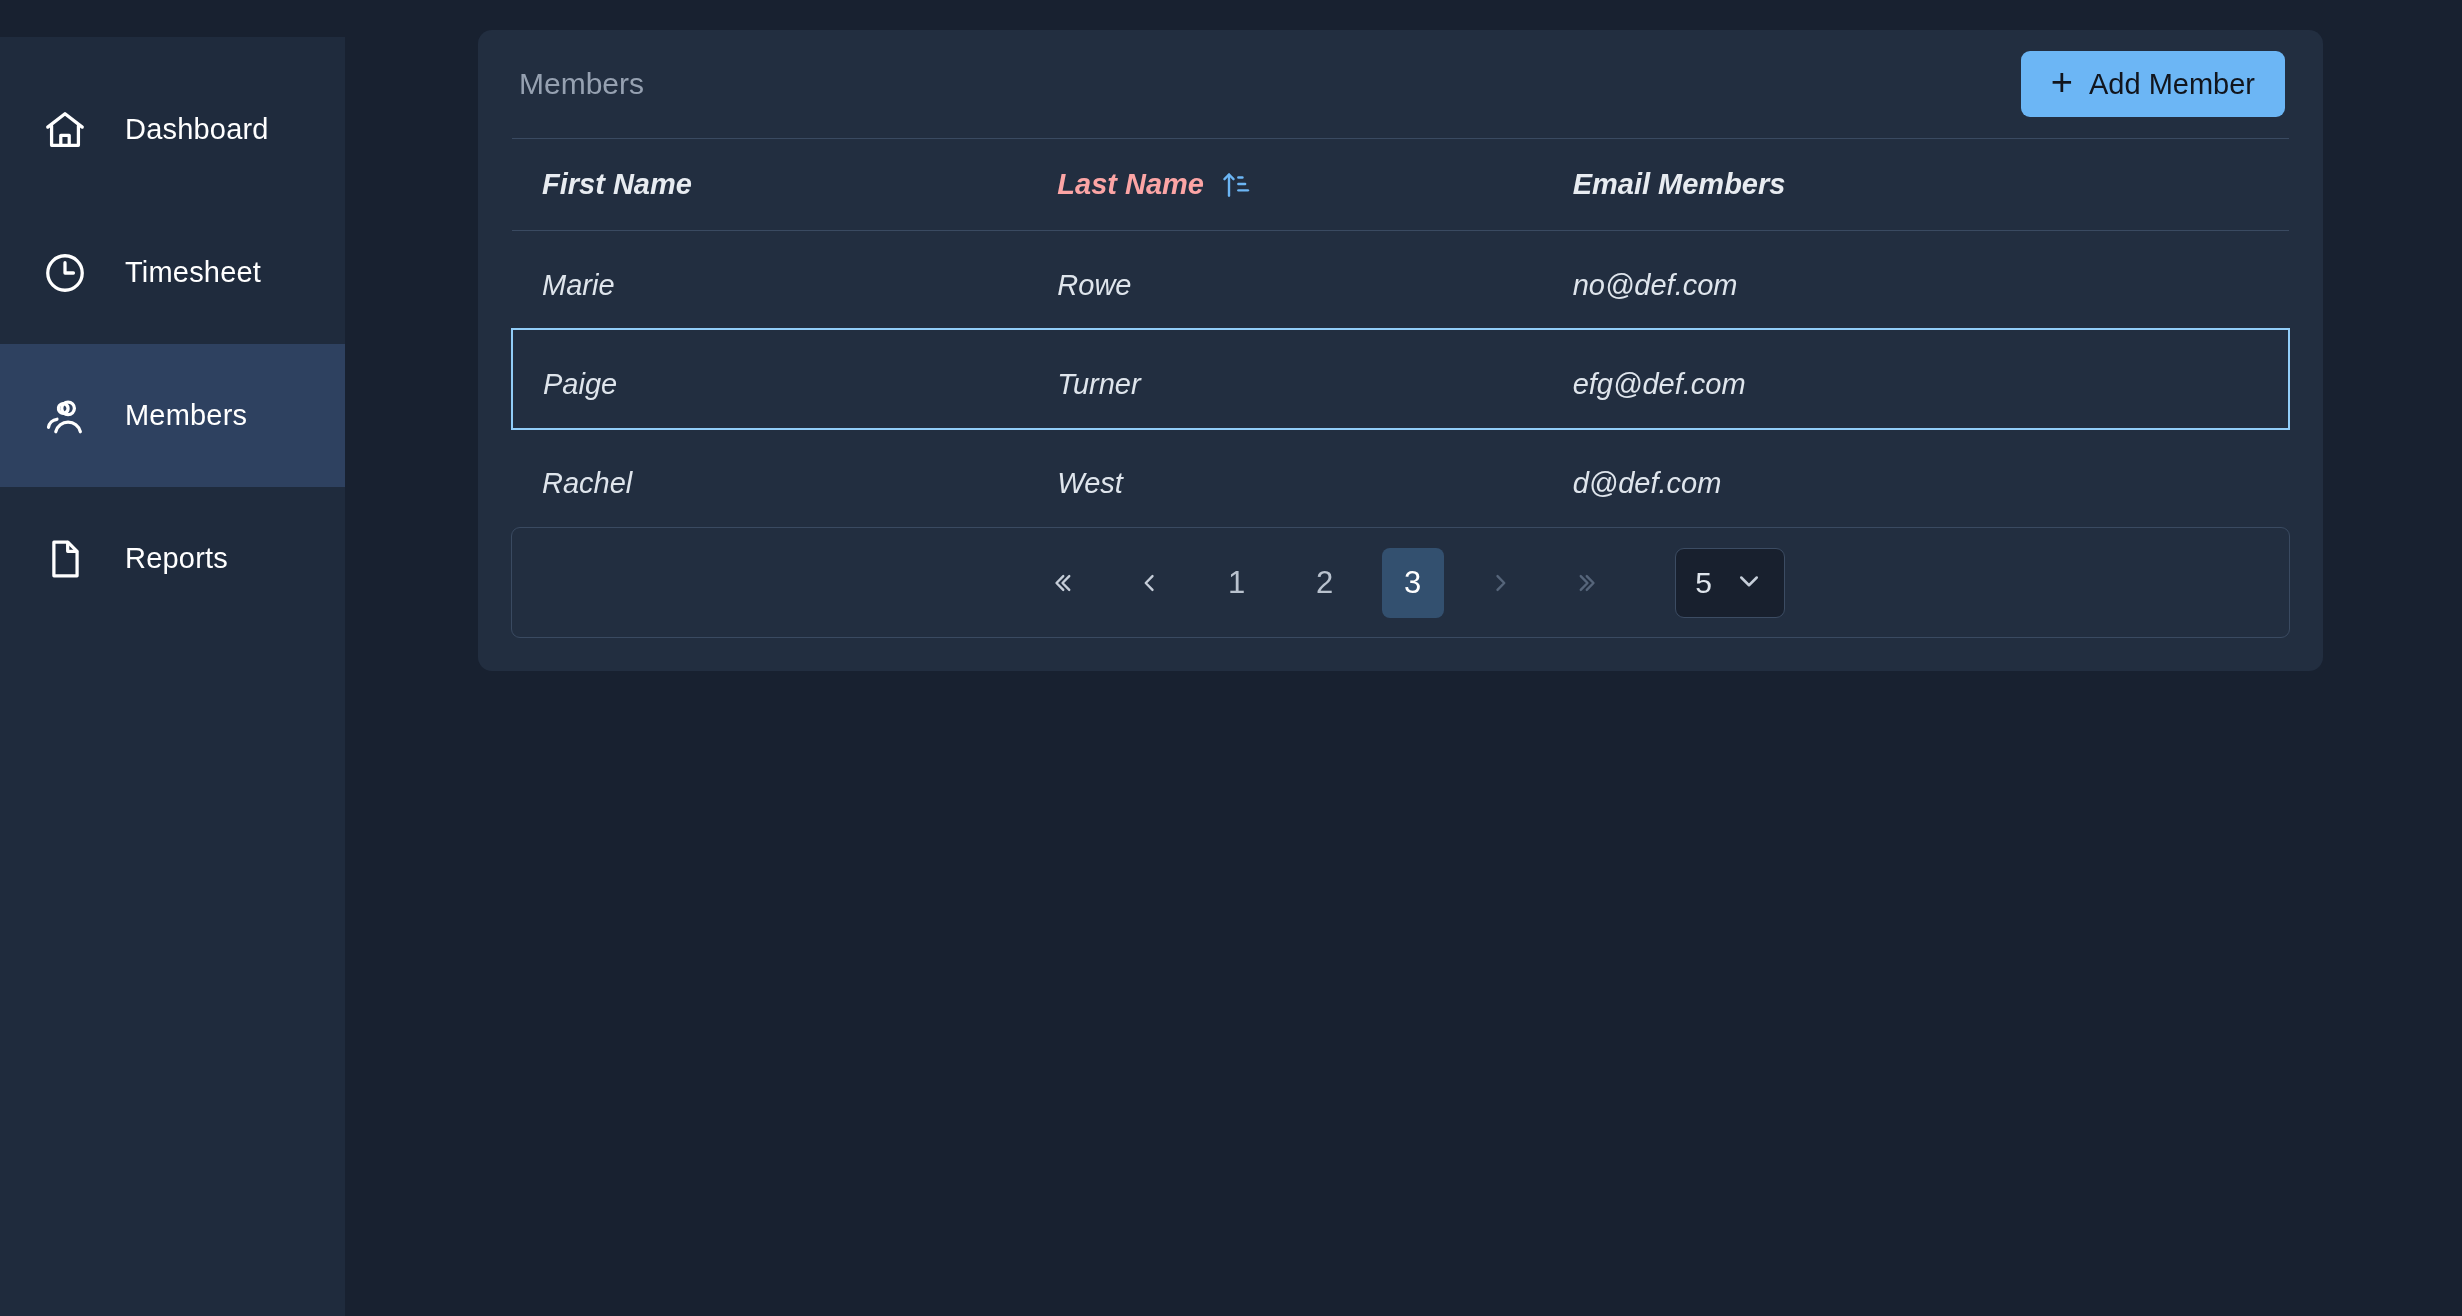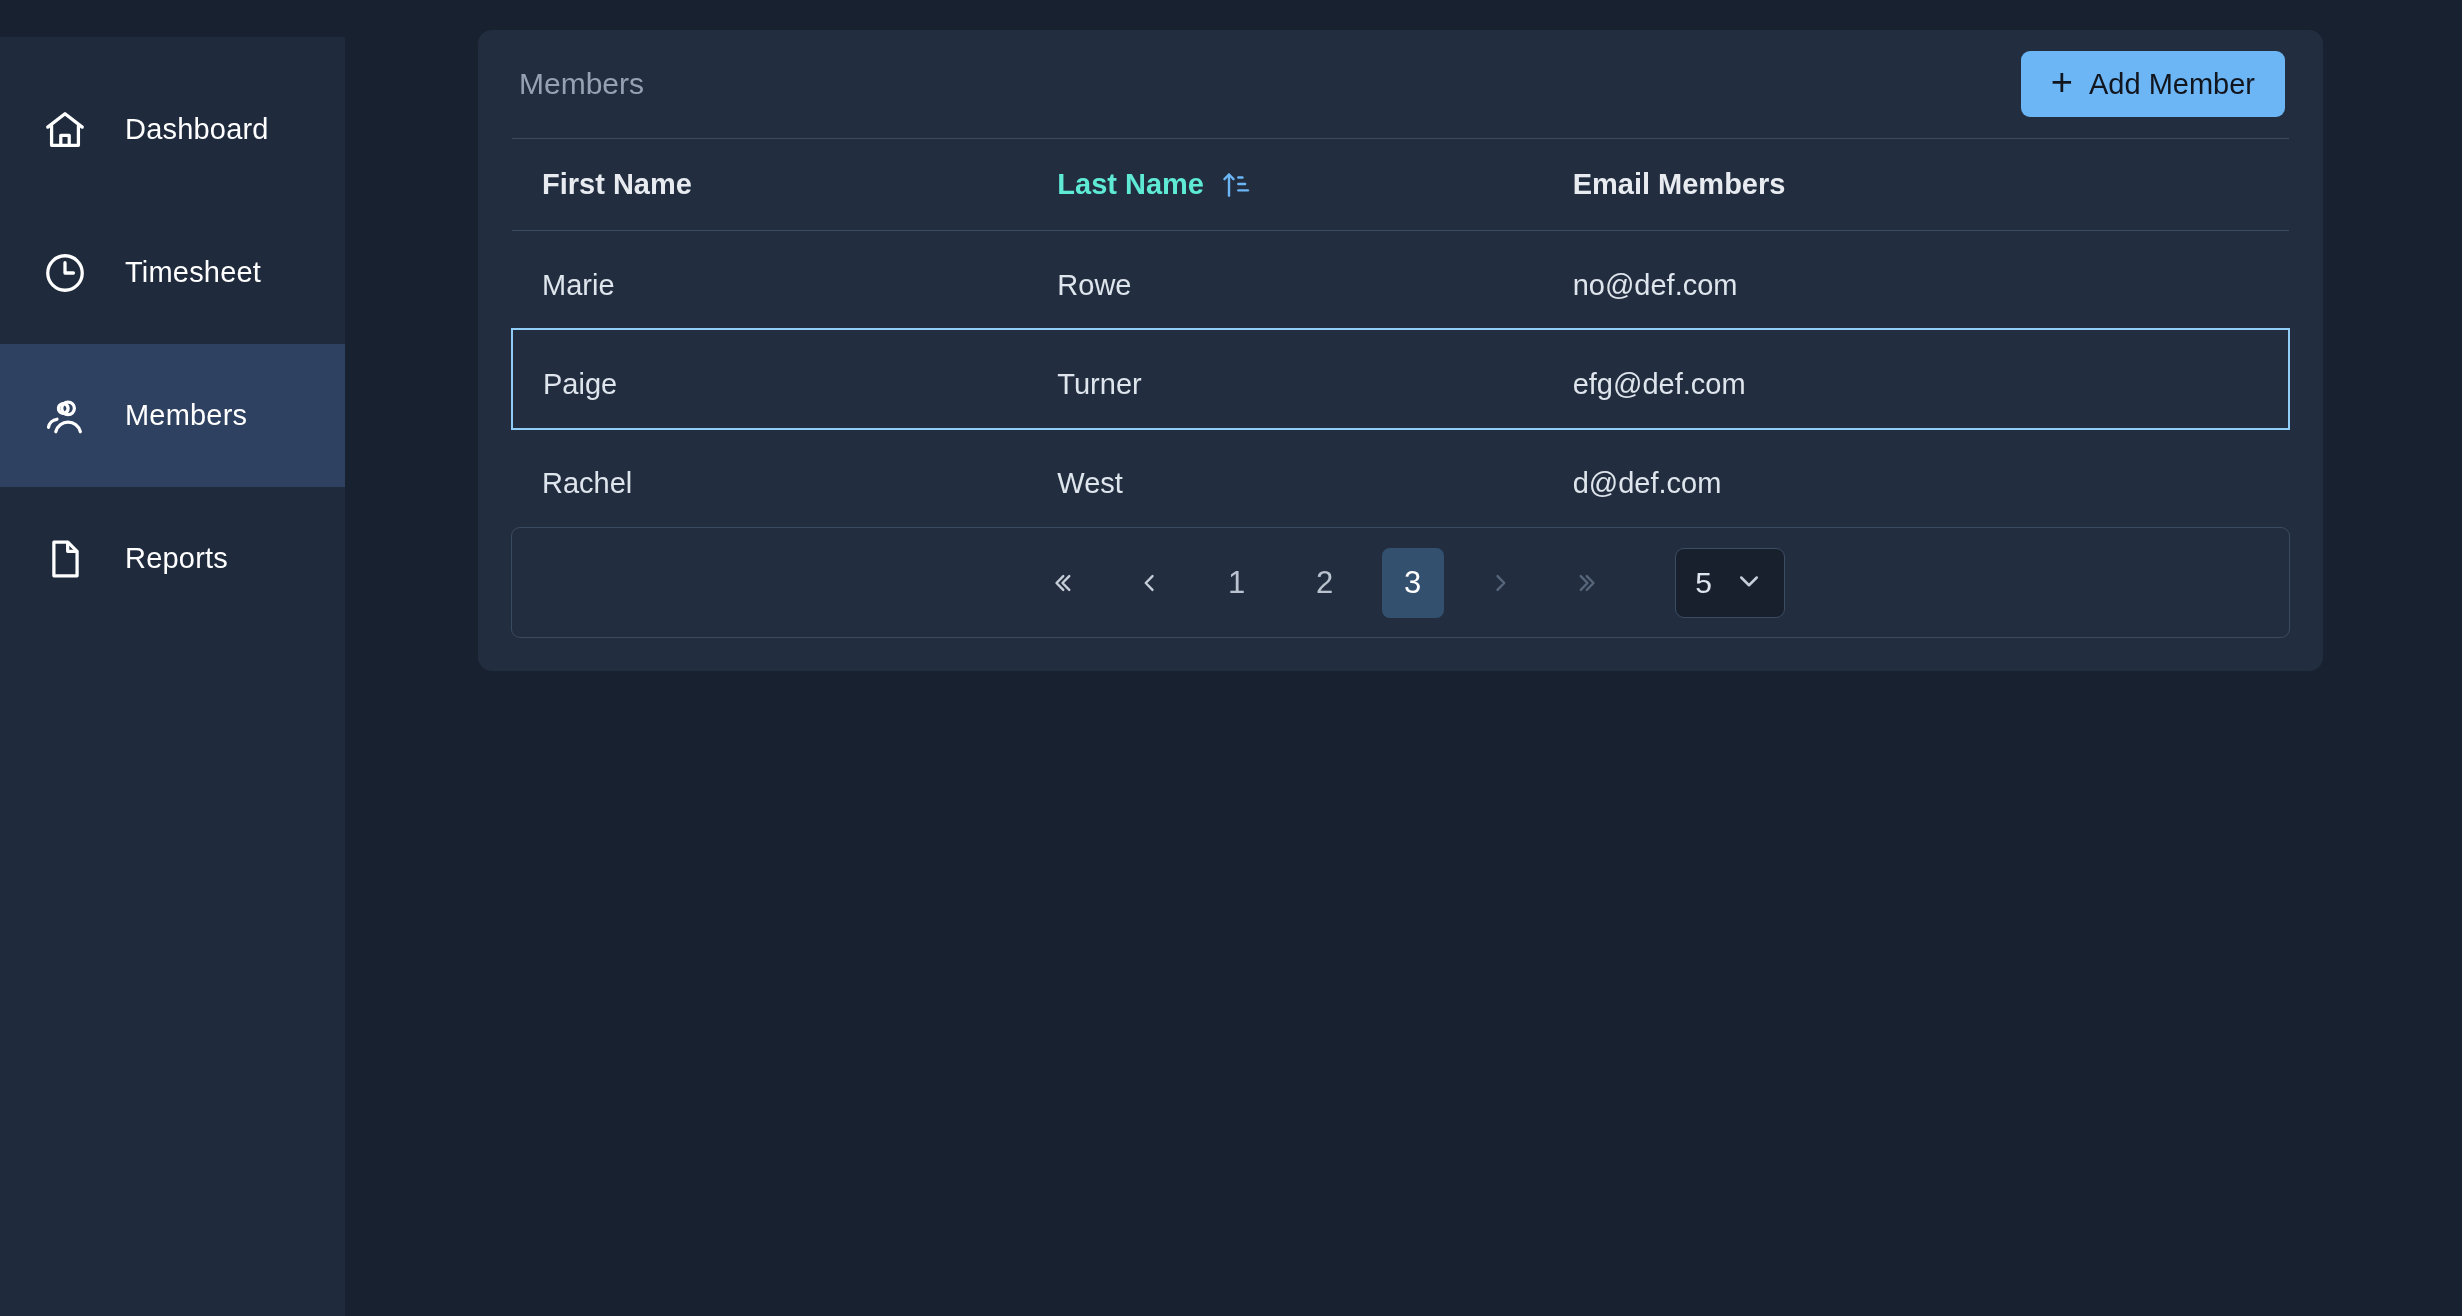--- a/index.html
+++ b/index.html
@@ -117,39 +117,40 @@
   }
 
   
   #table-wrap {
     padding: 0 33px 0 33px;
   }
   table {
     width: 100%;
     border-collapse: collapse;
     table-layout: fixed;
+    font-style: italic;
   }
   col.c-first { width: 29%; }
   col.c-last  { width: 29%; }
   col.c-email { width: 42%; }
 
   thead th {
     text-align: left;
     font-size: 29px;
     font-weight: bold;
     color: #e8ecf1;
     padding: 0 0 0 30px;
     height: 92px;
     vertical-align: middle;
     border-top: 1px solid #3a4a61;
     border-bottom: 1px solid #3a4a61;
     cursor: pointer;
   }
   thead th.sorted {
-    color: #5eead4;
+    color: #fca5a5;
   }
   .th-inner {
     display: flex;
     align-items: center;
     gap: 17px;
   }
   .sort-icon { display: inline-flex; align-items: center; }
 
   tbody td {
     font-size: 29px;

